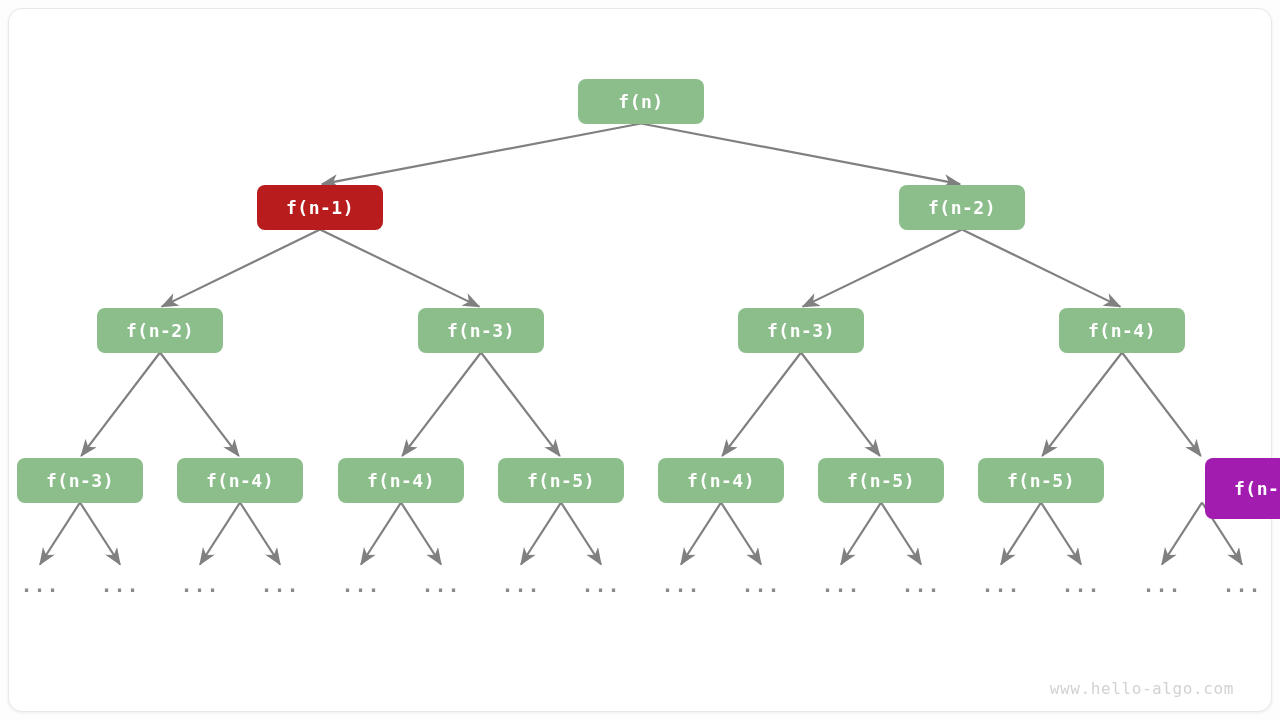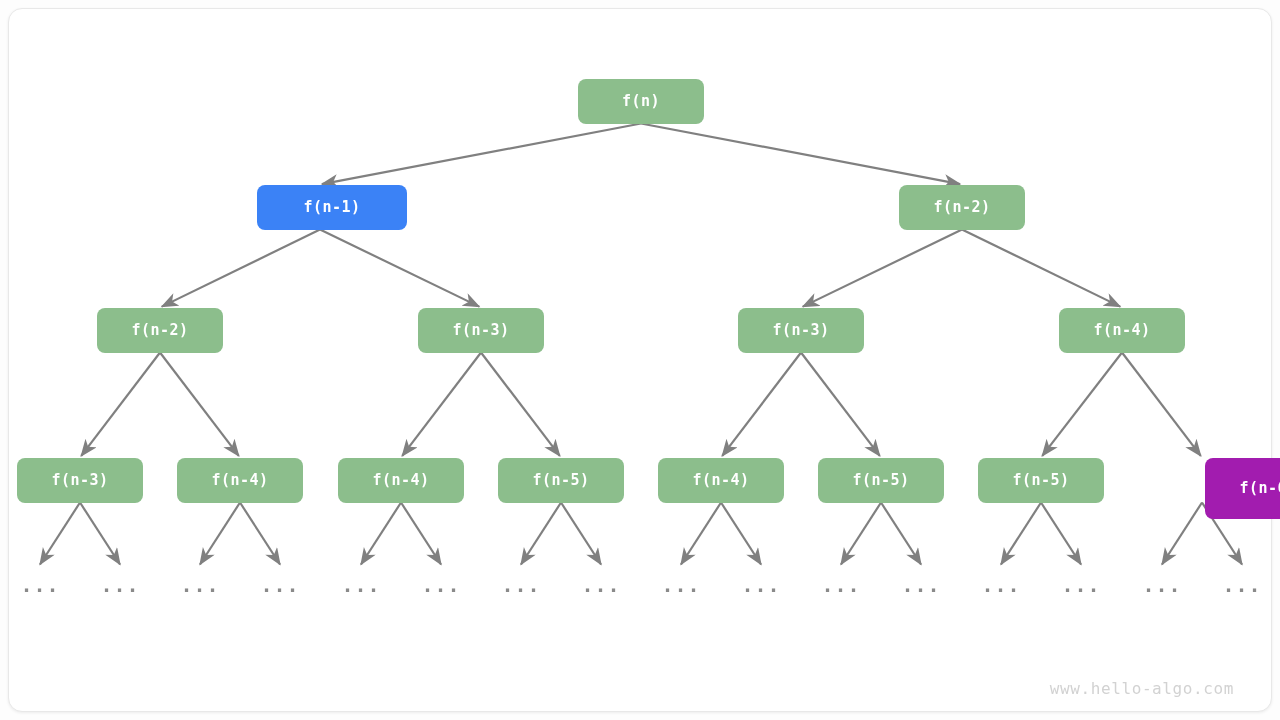--- a/index.html
+++ b/index.html
@@ -49,21 +49,21 @@
   .node {
     position: absolute;
     box-sizing: border-box;
     background: #8cbe8c;
     border-radius: 8px;
     color: #ffffff;
     display: flex;
     align-items: center;
     justify-content: center;
     font-family: "DejaVu Sans Mono", "Liberation Mono", monospace;
-    font-size: 15px;
+    font-size: 18px;
     font-weight: 700;
     letter-spacing: 0.5px;
     white-space: nowrap;
   }
 
   .ellipsis {
     position: absolute;
     color: #8a8a8a;
     font-family: "DejaVu Sans Mono", "Liberation Mono", monospace;
     font-size: 20px;
@@ -130,21 +130,21 @@
         <line x1="1041" y1="502.5" x2="1081" y2="564.5" stroke="#808080" stroke-width="2.2" marker-end="url(#arrowhead)"></line>
         <line x1="1202" y1="502.5" x2="1162" y2="564.5" stroke="#808080" stroke-width="2.2" marker-end="url(#arrowhead)"></line>
         <line x1="1202" y1="502.5" x2="1242" y2="564.5" stroke="#808080" stroke-width="2.2" marker-end="url(#arrowhead)"></line>
       </g>
   </svg>
 
   <div id="node-layer">
       <div class="node" style="left: 578px; top: 78.5px; width: 126px; height: 45px; background: rgb(140, 190, 140); color: rgb(255, 255, 255);">
         <span>f(n)</span>
       </div>
-      <div class="node" style="left: 257px; top: 184.5px; width: 150px; height: 45px; background: #3b82f6; color: rgb(255, 255, 255);">
+      <div class="node" style="left: 257px; top: 184.5px; width: 126px; height: 45px; background: #b91c1c; color: rgb(255, 255, 255);">
         <span>f(n-1)</span>
       </div>
       <div class="node" style="left: 899px; top: 184.5px; width: 126px; height: 45px; background: rgb(140, 190, 140); color: rgb(255, 255, 255);">
         <span>f(n-2)</span>
       </div>
       <div class="node" style="left: 97px; top: 307.5px; width: 126px; height: 45px; background: rgb(140, 190, 140); color: rgb(255, 255, 255);">
         <span>f(n-2)</span>
       </div>
       <div class="node" style="left: 418px; top: 307.5px; width: 126px; height: 45px; background: rgb(140, 190, 140); color: rgb(255, 255, 255);">
         <span>f(n-3)</span>

